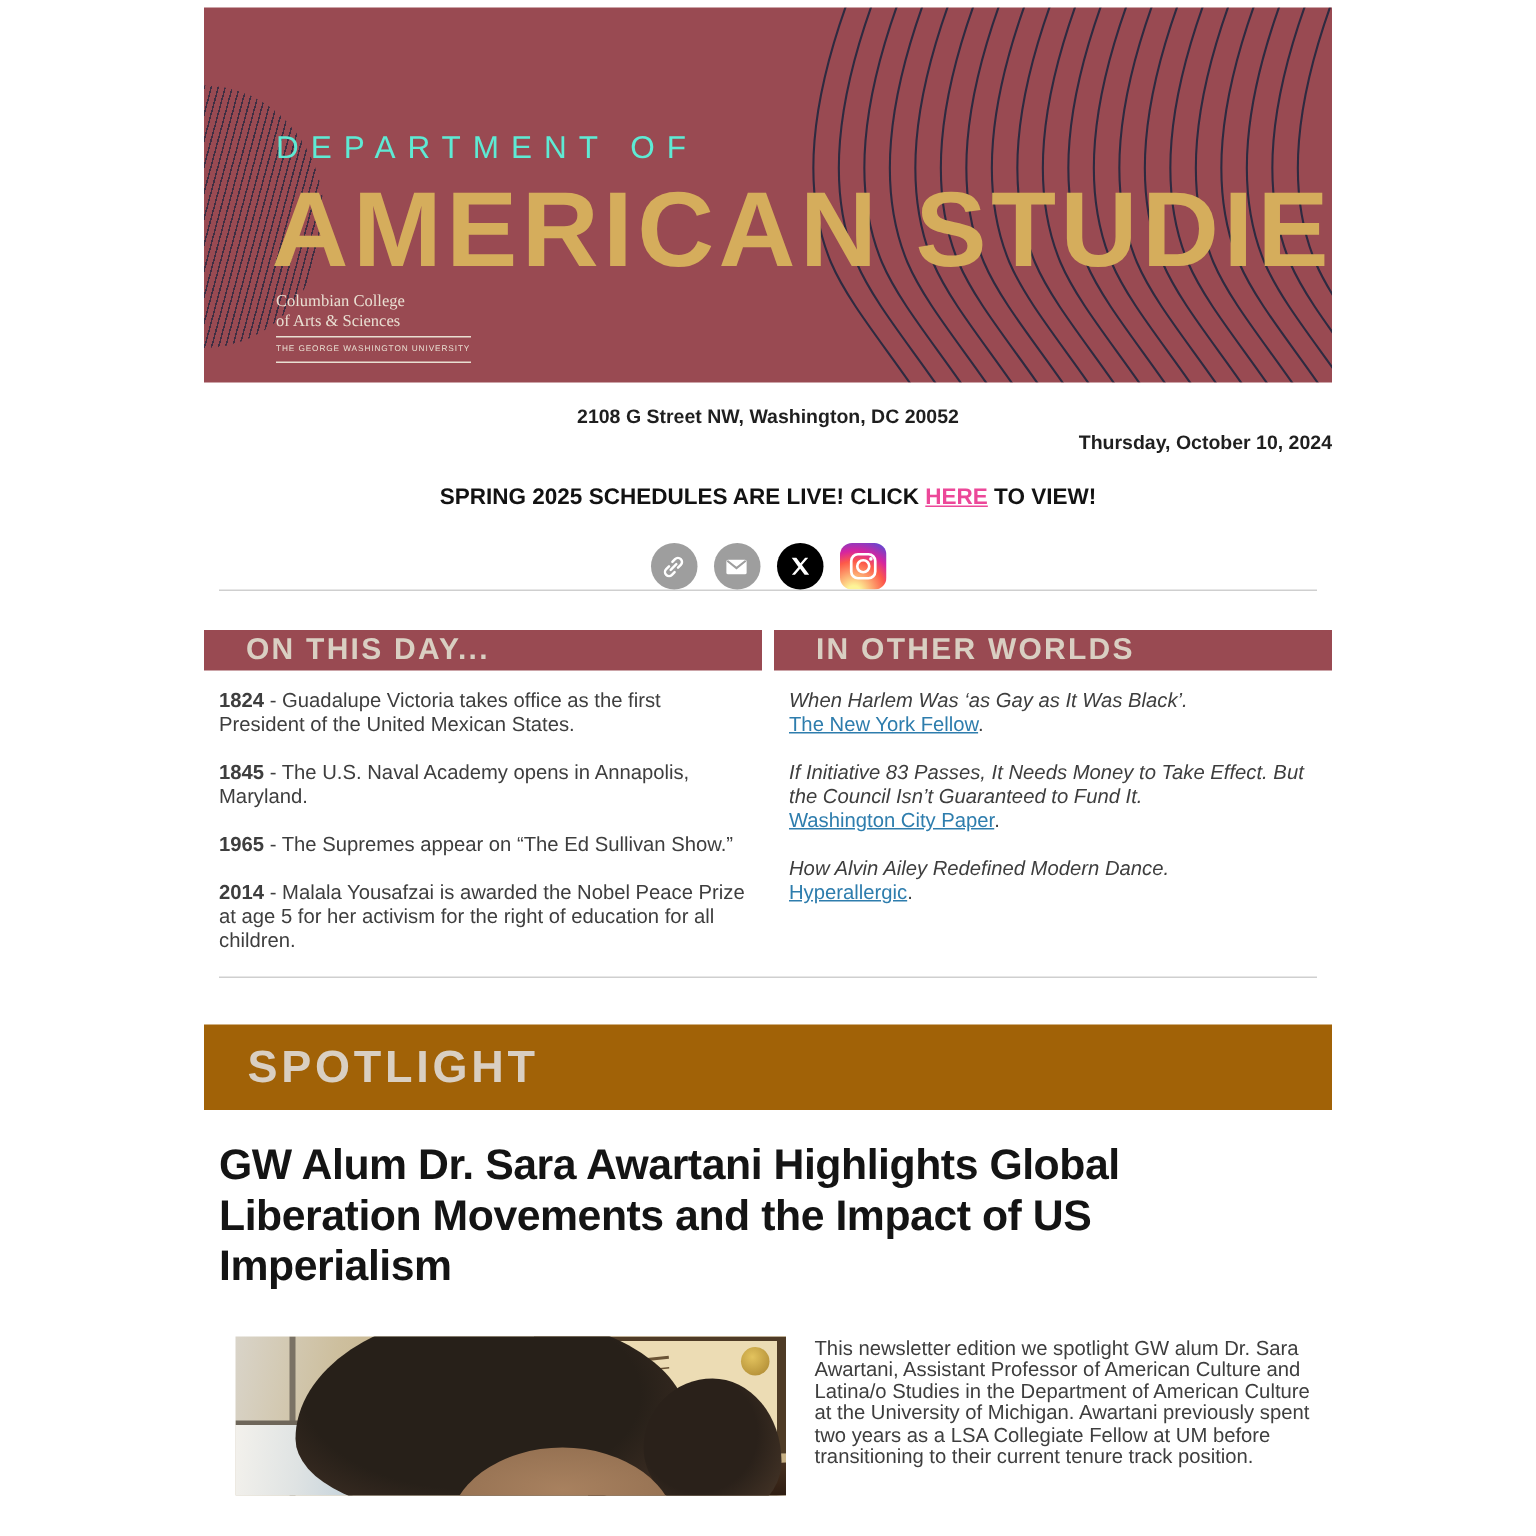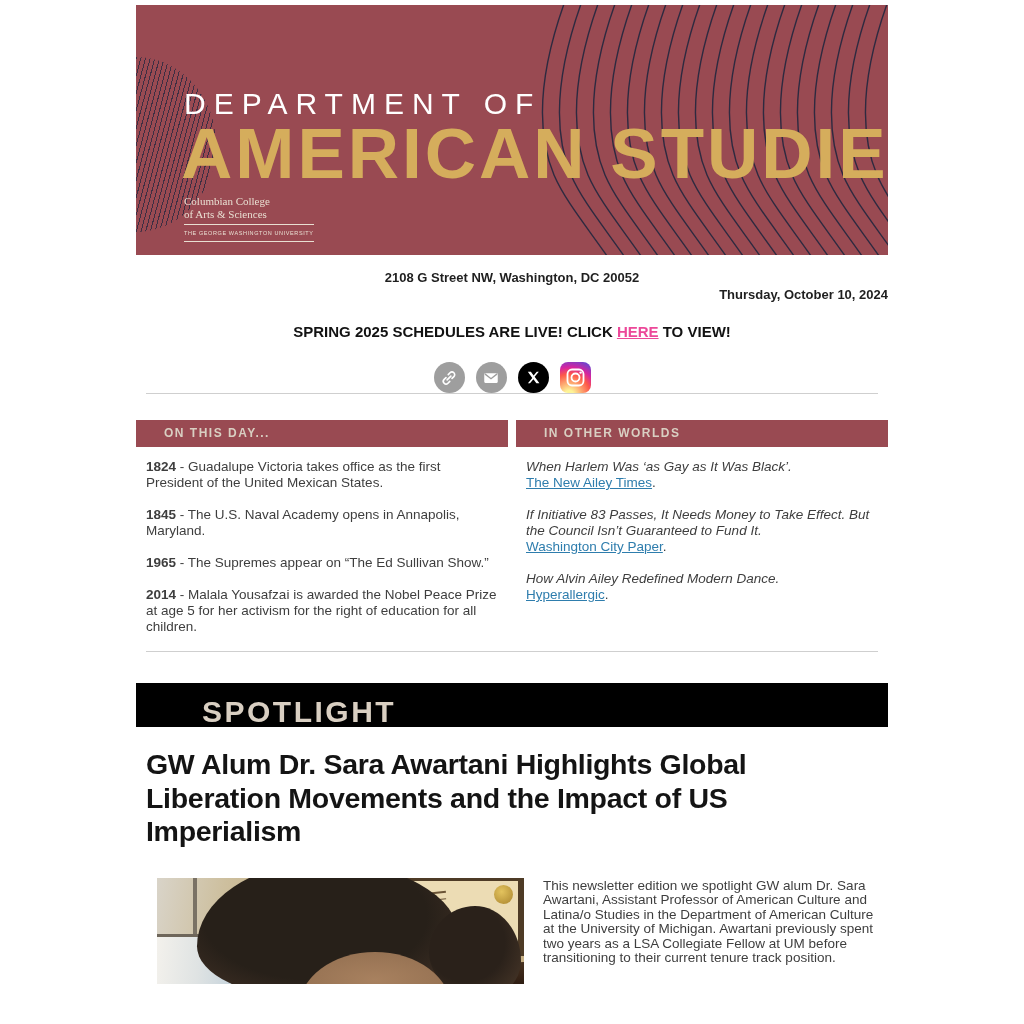--- a/index.html
+++ b/index.html
@@ -6,22 +6,22 @@
   html,body { width:1024px; height:1024px; overflow:hidden; background:#ffffff;
     font-family:"Liberation Sans", sans-serif; }
   .content { width:752px; margin:0 auto; }
 
   
   .banner { position:relative; margin-top:5px; height:250px; background:#994a52; overflow:hidden; }
   .banner-curves { position:absolute; top:0; right:0; width:360px; height:250px; }
   .banner-fan { position:absolute; left:0; top:52px; width:80px; height:175px;
     background:repeating-linear-gradient(105deg,#2e2a40 0 1px, transparent 1px 4.5px);
     border-radius:0 100% 100% 0 / 0 50% 50% 0; opacity:.85; }
-  .banner-pretitle { position:absolute; left:48px; top:82px; color:#ffffff;
-    font-size:30px; letter-spacing:8px; font-weight:400; }
+  .banner-pretitle { position:absolute; left:48px; top:82px; color:#5eead4;
+    font-size:21px; letter-spacing:8px; font-weight:400; }
   .banner-title { position:absolute; left:45px; top:108px; color:#d5ad5c;
     font-size:71px; font-weight:700; letter-spacing:3px; white-space:nowrap; }
   .cc-logo { position:absolute; left:48px; top:190px; color:#e9dfd2;
     font-family:"Liberation Serif", serif; font-size:11px; line-height:13px; }
   .cc-logo .l3 { font-family:"Liberation Sans", sans-serif; font-size:5.5px; letter-spacing:.6px;
     border-top:1px solid #e9dfd2; border-bottom:1px solid #e9dfd2; padding:1.5px 0; margin-top:3px; }
 
   
   .addr { margin-top:14px; text-align:center; font-size:13px; font-weight:700; color:#1f1f1f; line-height:17px; }
   .date { text-align:right; font-size:13px; font-weight:700; color:#1f1f1f; line-height:17px; }
@@ -37,30 +37,30 @@
   .sicon.ig { border-radius:8px; }
 
   hr.div { border:none; border-top:1px solid #cfcfcf; width:732px; margin:0 auto; }
   .hr1 { margin-top:37px; }
   .hr2 { margin-top:11px; }
 
   
   .cols { margin-top:26px; display:flex; gap:8px; }
   .col { width:372px; }
   .secbar { height:27px; line-height:27px; background:#994a52; color:#d9cfc2;
-    font-weight:700; font-size:12px; letter-spacing:1.5px; padding-left:28px; }
+    font-weight:700; font-size:20px; letter-spacing:1.5px; padding-left:28px; }
   .col .entries { margin-top:12px; padding:0 10px 0 10px; }
   .otd, .iow { font-size:13.5px; line-height:16px; color:#3e3e3e; margin-bottom:16px; }
   .otd b { color:#3e3e3e; }
   .iow em { font-style:italic; }
   .iow a { color:#2e7dad; text-decoration:underline; cursor:pointer; }
 
   
-  .spotbar { margin-top:31px; height:44px; line-height:57px; background:#000000; color:#d9cfc2;
-    font-weight:700; font-size:30px; letter-spacing:2.5px; padding-left:66px; }
+  .spotbar { margin-top:31px; height:57px; line-height:57px; background:#a16207; color:#d9cfc2;
+    font-weight:700; font-size:30px; letter-spacing:2.5px; padding-left:29px; }
   .headline { margin-top:21px; padding:0 10px; font-size:28.5px; line-height:33.5px;
     font-weight:700; color:#141414; letter-spacing:-.3px; }
   .spot-row { margin-top:29px; display:flex; gap:19px;margin-left:21px; }
   .spot-body { width:366px; font-size:13.5px; line-height:14.6px; color:#3e3e3e; padding-top:1px; }
 
   
   .photo { position:relative; width:367px; height:106px; overflow:hidden; flex:none;
     background:linear-gradient(100deg,#d9d4c9 0%,#cdbf9e 18%,#c2ab7c 42%,#c7b084 100%); }
   .ph-line { position:absolute; left:36px; top:0; width:4px; height:100%; background:#7a7265; }
   .ph-window { position:absolute; left:0; bottom:0; width:78px; height:50px;
@@ -177,21 +177,21 @@
       <div class="entries">
         <p class="otd"><b>1824</b> <span>- Guadalupe Victoria takes office as the first President of the United Mexican States.</span></p>
         <p class="otd"><b>1845</b> <span>- The U.S. Naval Academy opens in Annapolis, Maryland.</span></p>
         <p class="otd"><b>1965</b> <span>- The Supremes appear on “The Ed Sullivan Show.”</span></p>
         <p class="otd"><b>2014</b> <span>- Malala Yousafzai is awarded the Nobel Peace Prize at age 5 for her activism for the right of education for all children.</span></p>
       </div>
     </div>
     <div class="col">
       <div class="secbar">IN OTHER WORLDS</div>
       <div class="entries">
-        <p class="iow"><em>When Harlem Was ‘as Gay as It Was Black’.</em><br><a>The New Ailey Times</a><span>.</span></p>
+        <p class="iow"><em>When Harlem Was ‘as Gay as It Was Black’.</em><br><a>The New York Fellow</a><span>.</span></p>
         <p class="iow"><em>If Initiative 83 Passes, It Needs Money to Take Effect. But the Council Isn’t Guaranteed to Fund It.</em><br><a>Washington City Paper</a><span>.</span></p>
         <p class="iow"><em>How Alvin Ailey Redefined Modern Dance.</em><br><a>Hyperallergic</a><span>.</span></p>
       </div>
     </div>
   </div>
 
   <hr class="div hr2">
 
   <div class="spotbar">SPOTLIGHT</div>
   <h1 class="headline">GW Alum Dr. Sara Awartani Highlights Global Liberation Movements and the Impact of US Imperialism</h1>

